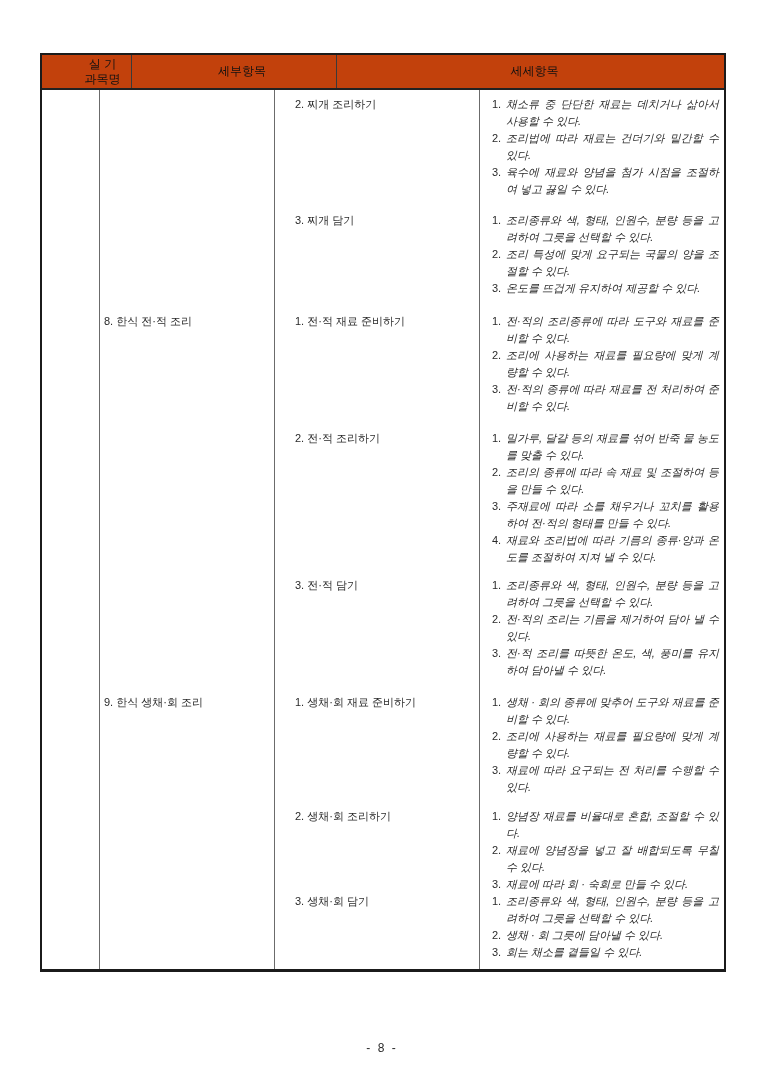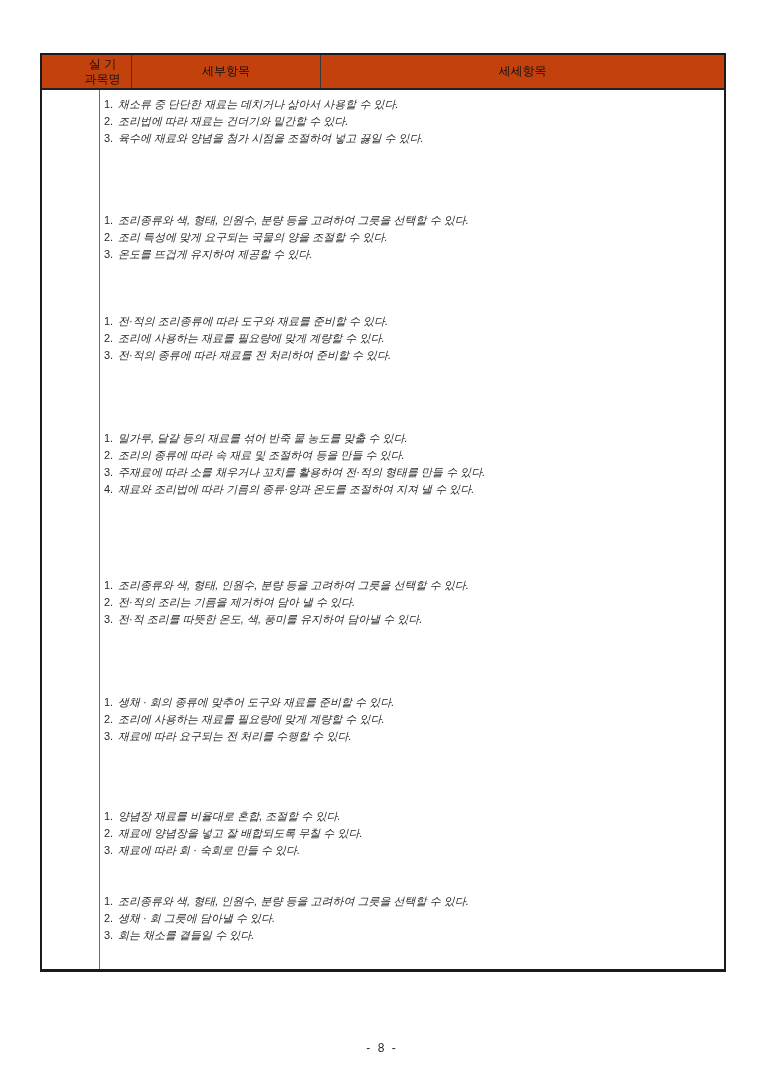--- a/index.html
+++ b/index.html
@@ -37,22 +37,22 @@
     justify-content: center;
     font-size: 12px;
     line-height: 15px;
     color: #111111;
     text-align: center;
     border-right: 1px solid #3a3a3a;
   }
   .th:last-child { border-right: none; }
   .w-col1 { width: 58px; flex: none; }
   .w-col2 { width: 175px; flex: none; }
-  .w-col3 { width: 189px; flex: none; }
-  .w-col4 { flex: 1; }
+  .w-col3 { width: 189px; flex: none; margin-left: 16px; }
+  .w-col4 { flex: 1; margin-left: 8px; }
   .tbody {
     position: relative;
     height: 879px;
     display: flex;
   }
   .bcol {
     position: relative;
     height: 100%;
     border-right: 1px solid #6b6b6b;
   }
@@ -110,21 +110,35 @@
         <div>과목명</div>
       </div>
       <div class="th w-col3">세부항목</div>
       <div class="th w-col4">세세항목</div>
     </div>
 
     <div class="tbody">
 
       <div class="bcol w-col1"></div>
 
-
+      <div class="bcol w-col2">
+        <div class="main-item" style="top:223px">8. 한식 전·적 조리</div>
+        <div class="main-item" style="top:604px">9. 한식 생채·회 조리</div>
+      </div>
+
+      <div class="bcol w-col3">
+        <div class="sub-item" style="top:6px">2. 찌개 조리하기</div>
+        <div class="sub-item" style="top:122px">3. 찌개 담기</div>
+        <div class="sub-item" style="top:223px">1. 전·적 재료 준비하기</div>
+        <div class="sub-item" style="top:340px">2. 전·적 조리하기</div>
+        <div class="sub-item" style="top:487px">3. 전·적 담기</div>
+        <div class="sub-item" style="top:604px">1. 생채·회 재료 준비하기</div>
+        <div class="sub-item" style="top:718px">2. 생채·회 조리하기</div>
+        <div class="sub-item" style="top:803px">3. 생채·회 담기</div>
+      </div>
 
       <div class="bcol w-col4">
 
         <div class="detail-list" style="top:6px">
           <div class="detail-item">
               <span class="num">1.</span>
               <span class="txt">채소류 중 단단한 재료는 데치거나 삶아서 사용할 수 있다.</span>
             </div>
           <div class="detail-item">
               <span class="num">2.</span>

